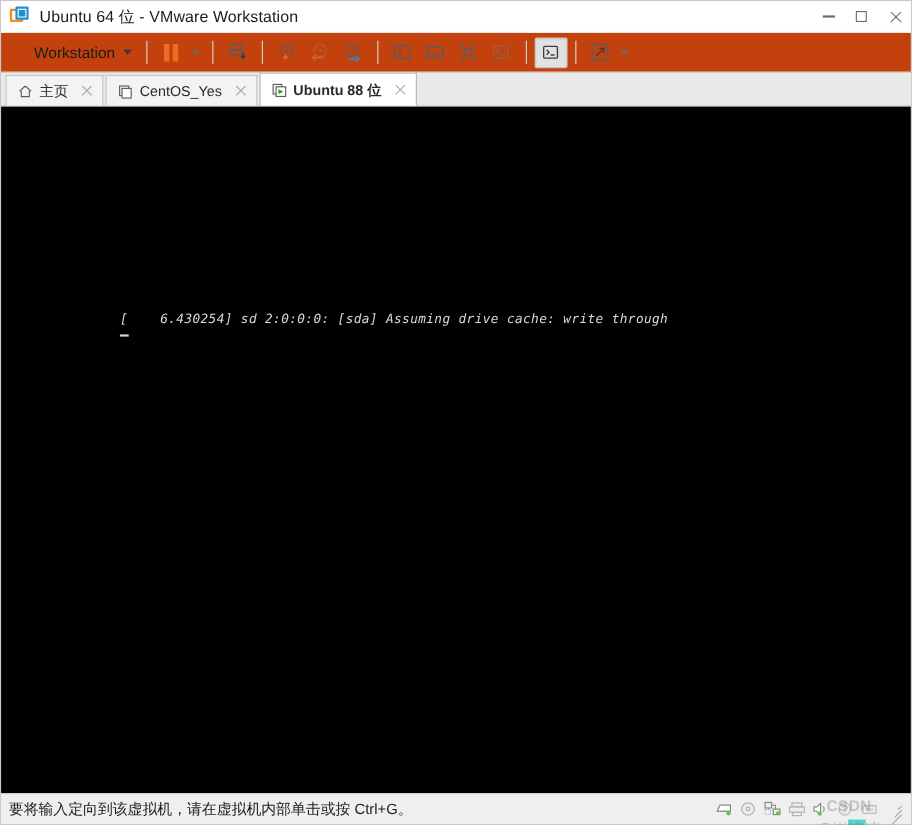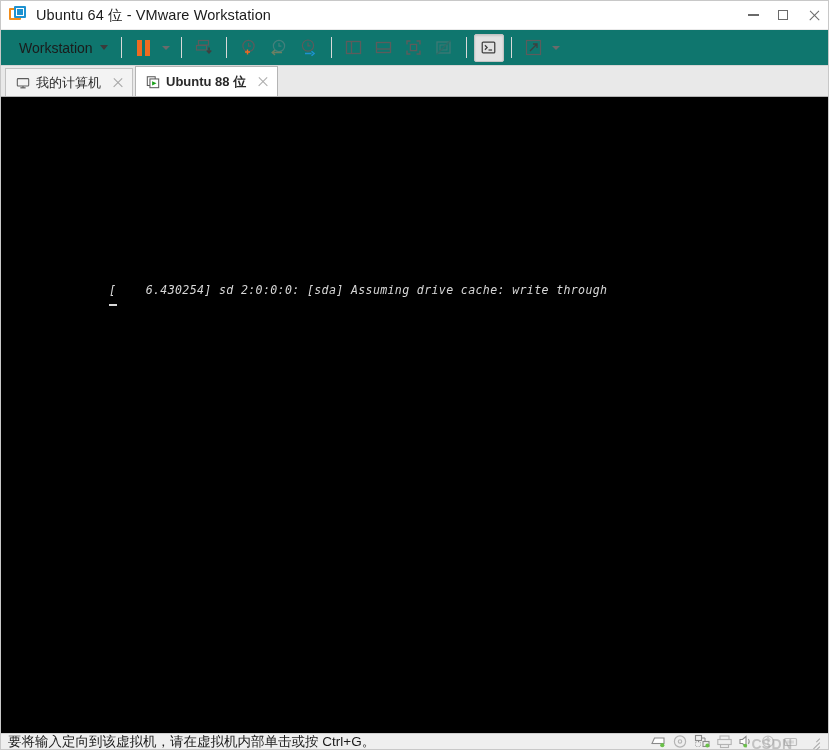--- a/index.html
+++ b/index.html
@@ -67,25 +67,25 @@
   .glyph-close::before, .glyph-close::after {
     content: ""; position: absolute; left: 0; top: 5px;
     width: 13px; height: 1.4px; background: #6a6a6a;
   }
   .glyph-close::before { transform: rotate(45deg); }
   .glyph-close::after  { transform: rotate(-45deg); }
 
   
   .toolbar {
     height: 36px;
-    background: #0f766e;
+    background: #c2410c;
     display: flex; align-items: center;
     flex: 0 0 auto;
     border-bottom: 1px solid #d5d5d5;
-    padding-left: 16px;
+    padding-left: 28px;
   }
   .ws-menu {
     display: flex; align-items: center; gap: 7px;
     padding: 4px 6px 4px 2px; border-radius: 2px;
     cursor: default;
   }
   .ws-menu-label { font-size: 14px; color: #1b1b1b; white-space: nowrap; }
   .caret-down {
     width: 0; height: 0;
     border-left: 4.5px solid transparent;
@@ -182,21 +182,21 @@
   }
   .console-cursor {
     position: absolute;
     left: 108px; top: 207px;
     width: 8px; height: 2px;
     background: #d8d8d8;
   }
 
   
   .statusbar {
-    height: 16px;
+    height: 28px;
     background: #efefef;
     border-top: 1px solid #cfcfcf;
     display: flex; align-items: center;
     flex: 0 0 auto;
     padding: 0 4px 0 7px;
     position: relative;
   }
   .status-msg {
     font-size: 13.5px; color: #1b1b1b;
     white-space: nowrap;
@@ -373,31 +373,38 @@
         <path d="M6 13 L13 6 M9 6 H13 V10" fill="none" stroke="#3f3f3f" stroke-width="1.3"></path>
       </svg>
     </div>
     <div class="tb-caret-btn">
       <span class="caret-down sm"></span>
     </div>
   </div>
 
   <div class="tabbar">
 
-
-
     <div class="tab">
       <svg class="tab-ico" viewBox="0 0 16 16">
-        <rect x="1.5" y="3" width="13" height="8.5" rx="1" fill="none" stroke="#5c5c5c" stroke-width="1.2"></rect>
-        <line x1="5" y1="13.5" x2="11" y2="13.5" stroke="#5c5c5c" stroke-width="1.4"></line>
-        <line x1="8" y1="11.5" x2="8" y2="13.5" stroke="#5c5c5c" stroke-width="1.2"></line>
-      </svg>
-      <span>我的计算机</span>
+        <path d="M8 2.5 L14 8 M8 2.5 L2 8" fill="none" stroke="#5c5c5c" stroke-width="1.2"></path>
+        <path d="M3.8 7.6 V13.5 H12.2 V7.6" fill="none" stroke="#5c5c5c" stroke-width="1.2"></path>
+      </svg>
+      <span>主页</span>
       <span class="tab-close"></span>
     </div>
+
+    <div class="tab">
+      <svg class="tab-ico" viewBox="0 0 16 16">
+        <rect x="2" y="2.5" width="9.5" height="10" fill="none" stroke="#5c5c5c" stroke-width="1.2"></rect>
+        <rect x="4.5" y="5" width="9.5" height="10" fill="#fff" stroke="#5c5c5c" stroke-width="1.2"></rect>
+      </svg>
+      <span>CentOS_Yes</span>
+      <span class="tab-close"></span>
+    </div>
+
 
     <div class="tab active">
       <svg class="tab-ico" viewBox="0 0 16 16">
         <rect x="1.5" y="2" width="9" height="10" fill="none" stroke="#5c5c5c" stroke-width="1.2"></rect>
         <rect x="4.5" y="4.5" width="10" height="10" fill="#fff" stroke="#5c5c5c" stroke-width="1.2"></rect>
         <path d="M7 7 L12 9.5 L7 12 Z" fill="#18a017"></path>
       </svg>
       <span>Ubuntu 88 位</span>
       <span class="tab-close"></span>
     </div>

